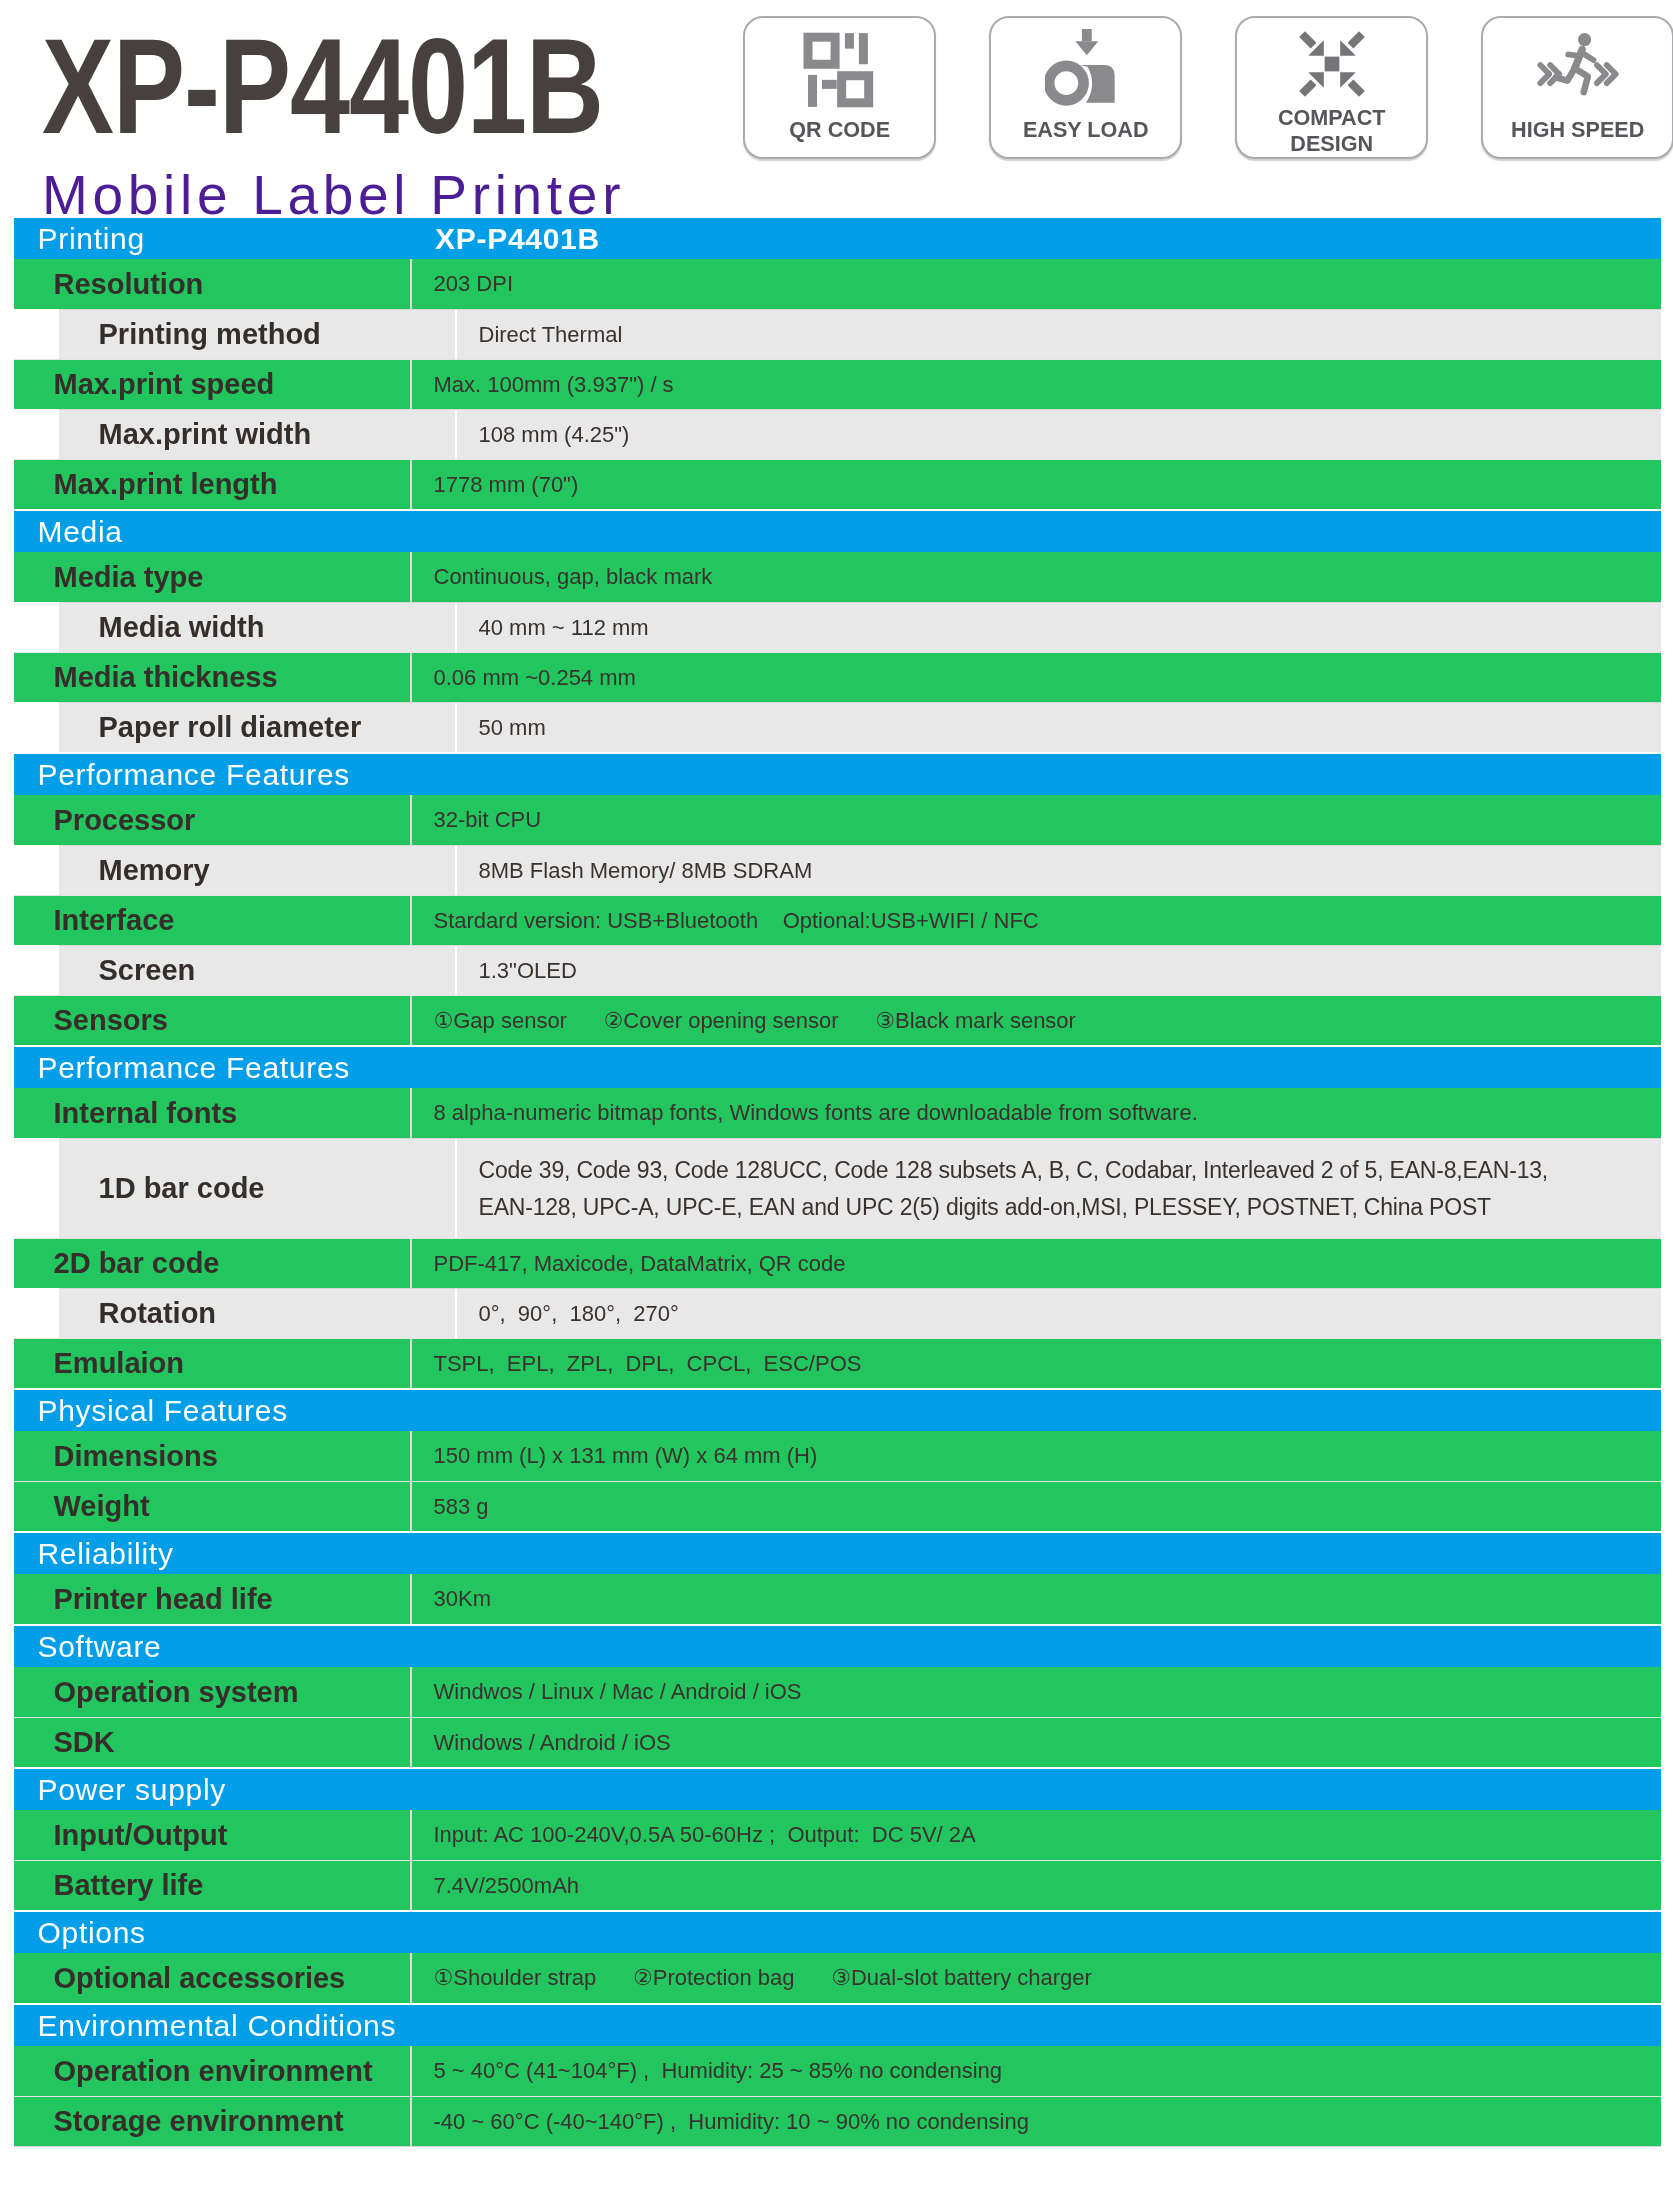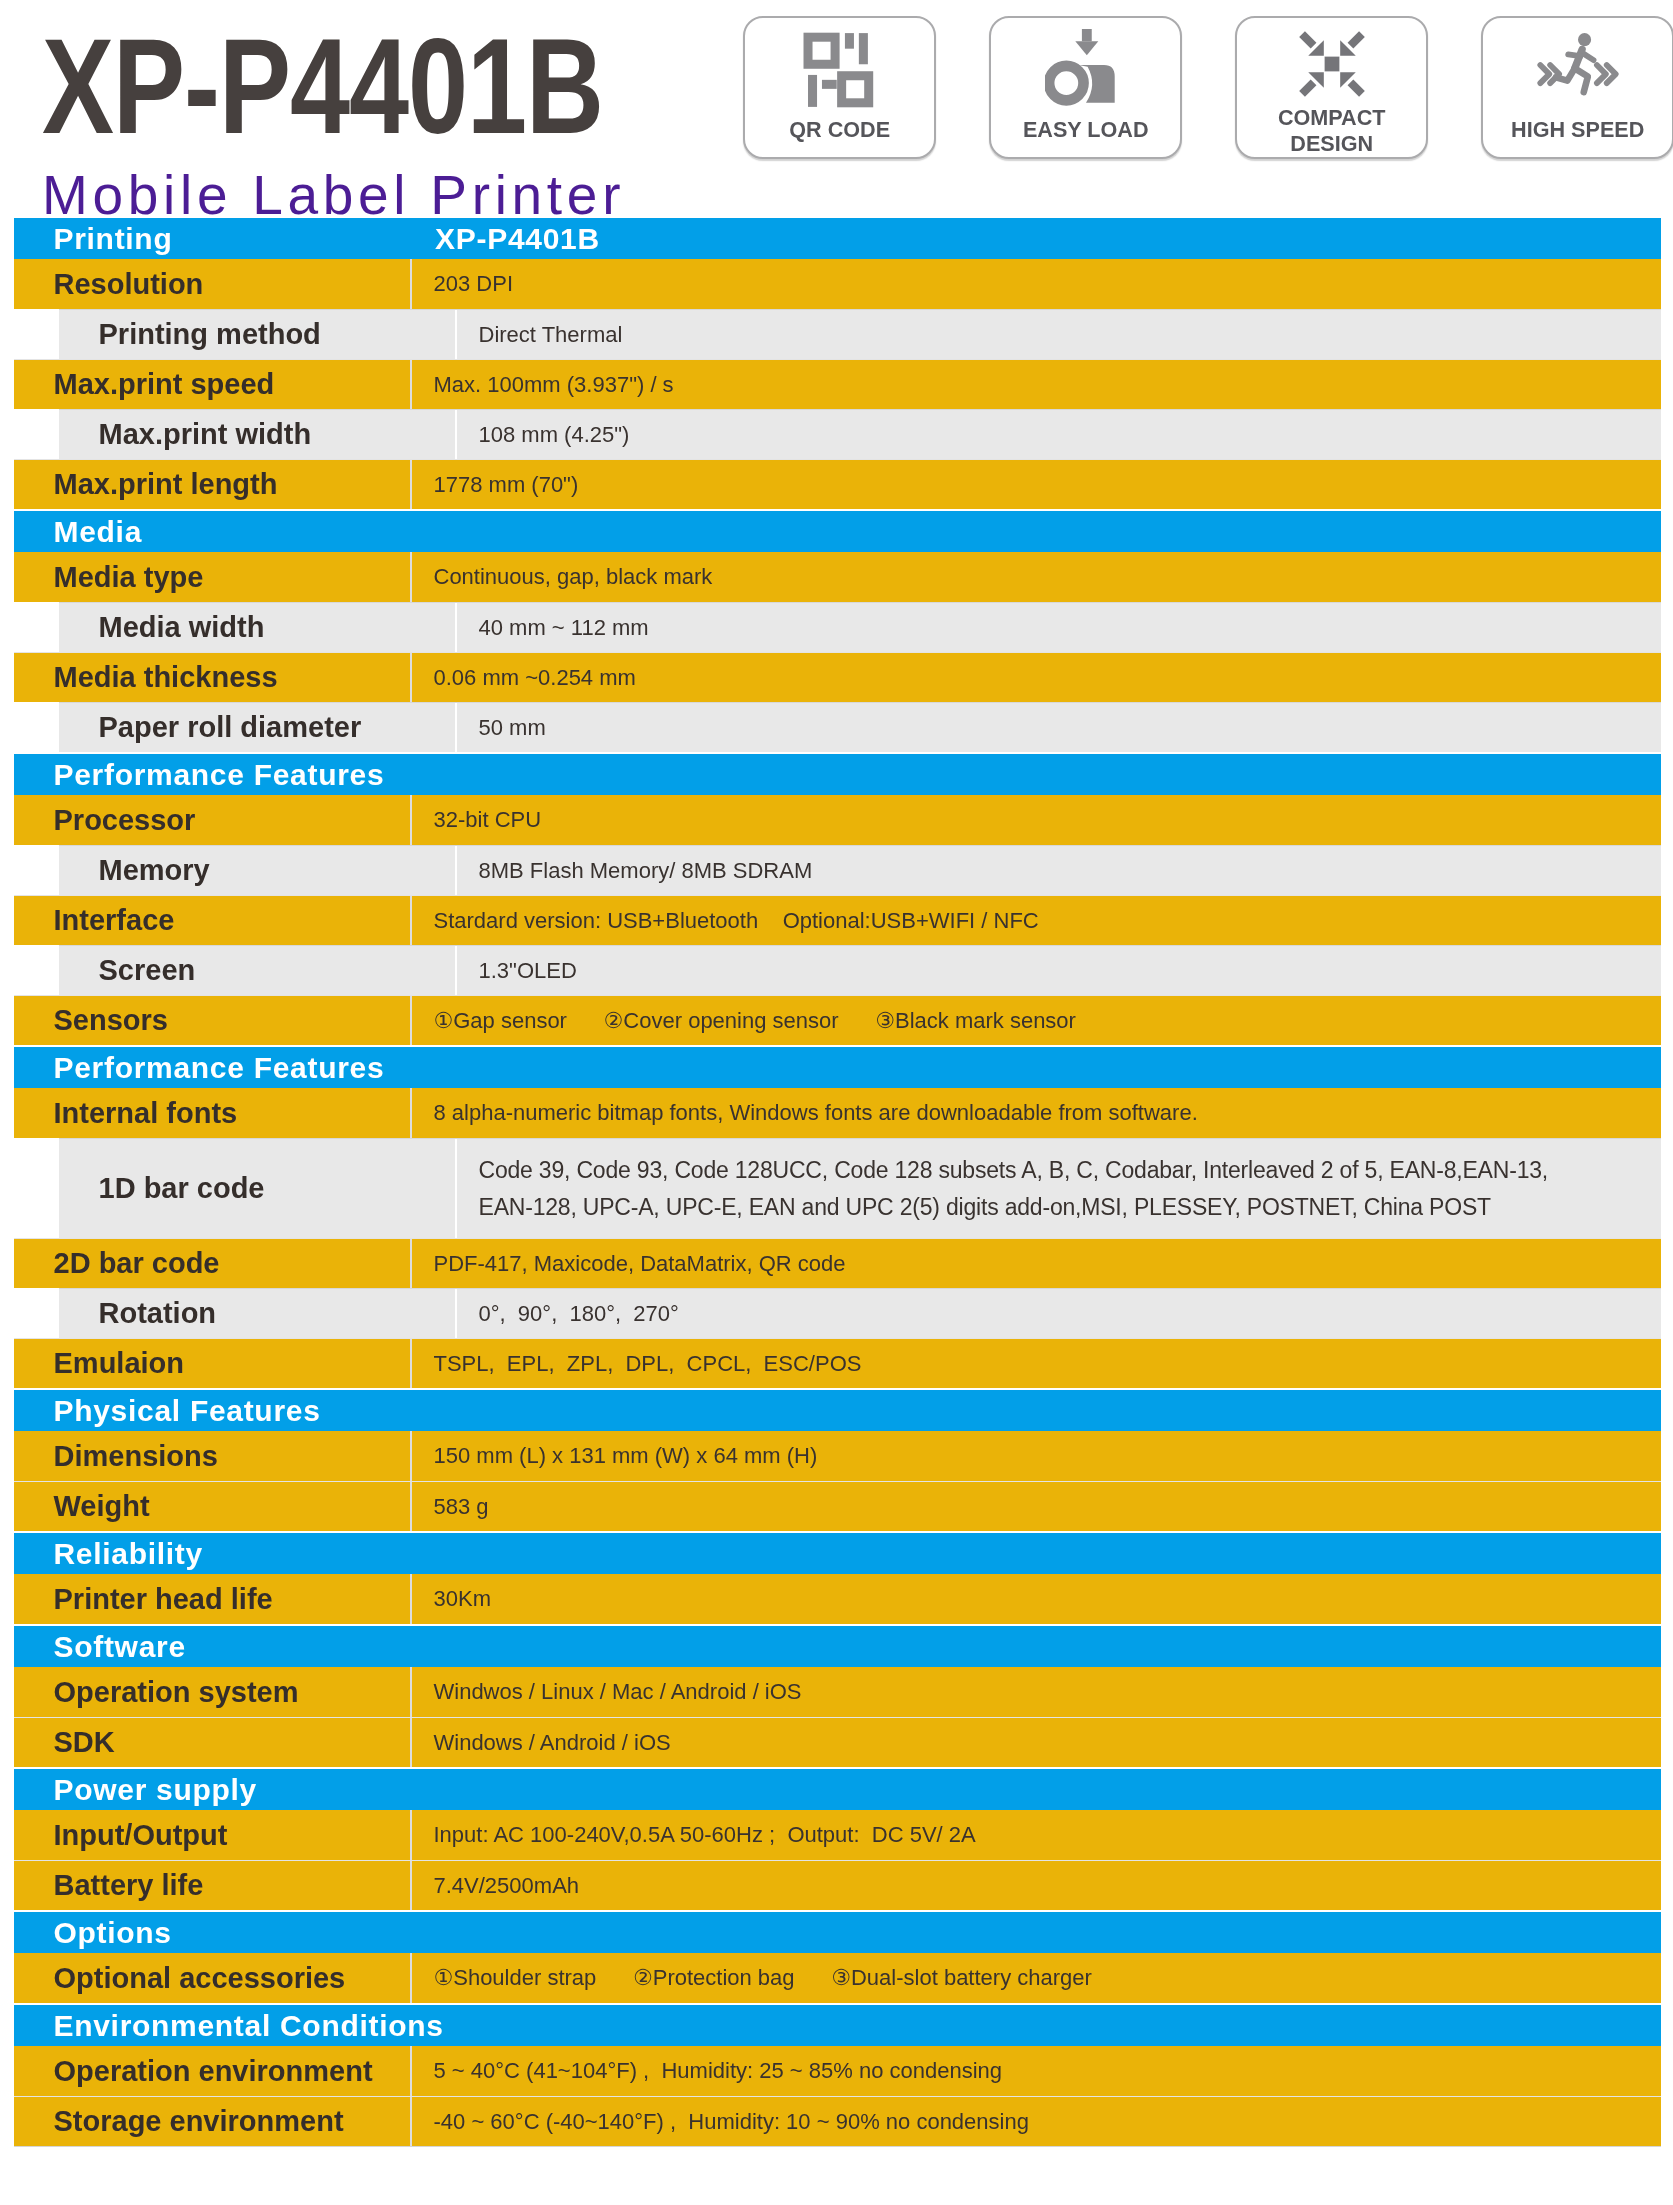--- a/index.html
+++ b/index.html
@@ -56,33 +56,33 @@
   
   .spec-table { margin: 0 13.5px; border-bottom: 1.3px solid #D5D5D5; }
   .sec {
     height: 43px;
     background: var(--accent, #029FE8);
     border-top: 2px solid #ffffff;
     display: flex; align-items: center;
   }
   .sec-title {
     width: 398px;
-    padding-left: 40px;
-    color: #ffffff; font-size: 30px; font-weight: 700;
+    padding-left: 24px;
+    color: #ffffff; font-size: 30px; font-weight: 400;
     letter-spacing: 0.7px; white-space: nowrap;
   }
   .sec-value {
     padding-left: 23.6px;
     color: #ffffff; font-size: 30px; font-weight: 700;
     letter-spacing: 0.7px; white-space: nowrap;
   }
   .row {
     min-height: 50px;
     display: flex; align-items: stretch;
-    background: #eab308;
+    background: #22c55e;
     border-top: 1.3px solid #E4E4E4;
   }
   .row.first { border-top: none; }
   .row.alt { background: var(--row-alt, #E8E8E8); border-top-color: #D8D8D8; margin-left: 45px; }
   .row.tall { min-height: 100px; }
   .cell-label {
     width: 398px;
     padding-left: 40px;
     display: flex; align-items: center;
     font-size: 29px; font-weight: 700; color: #352E2B;

